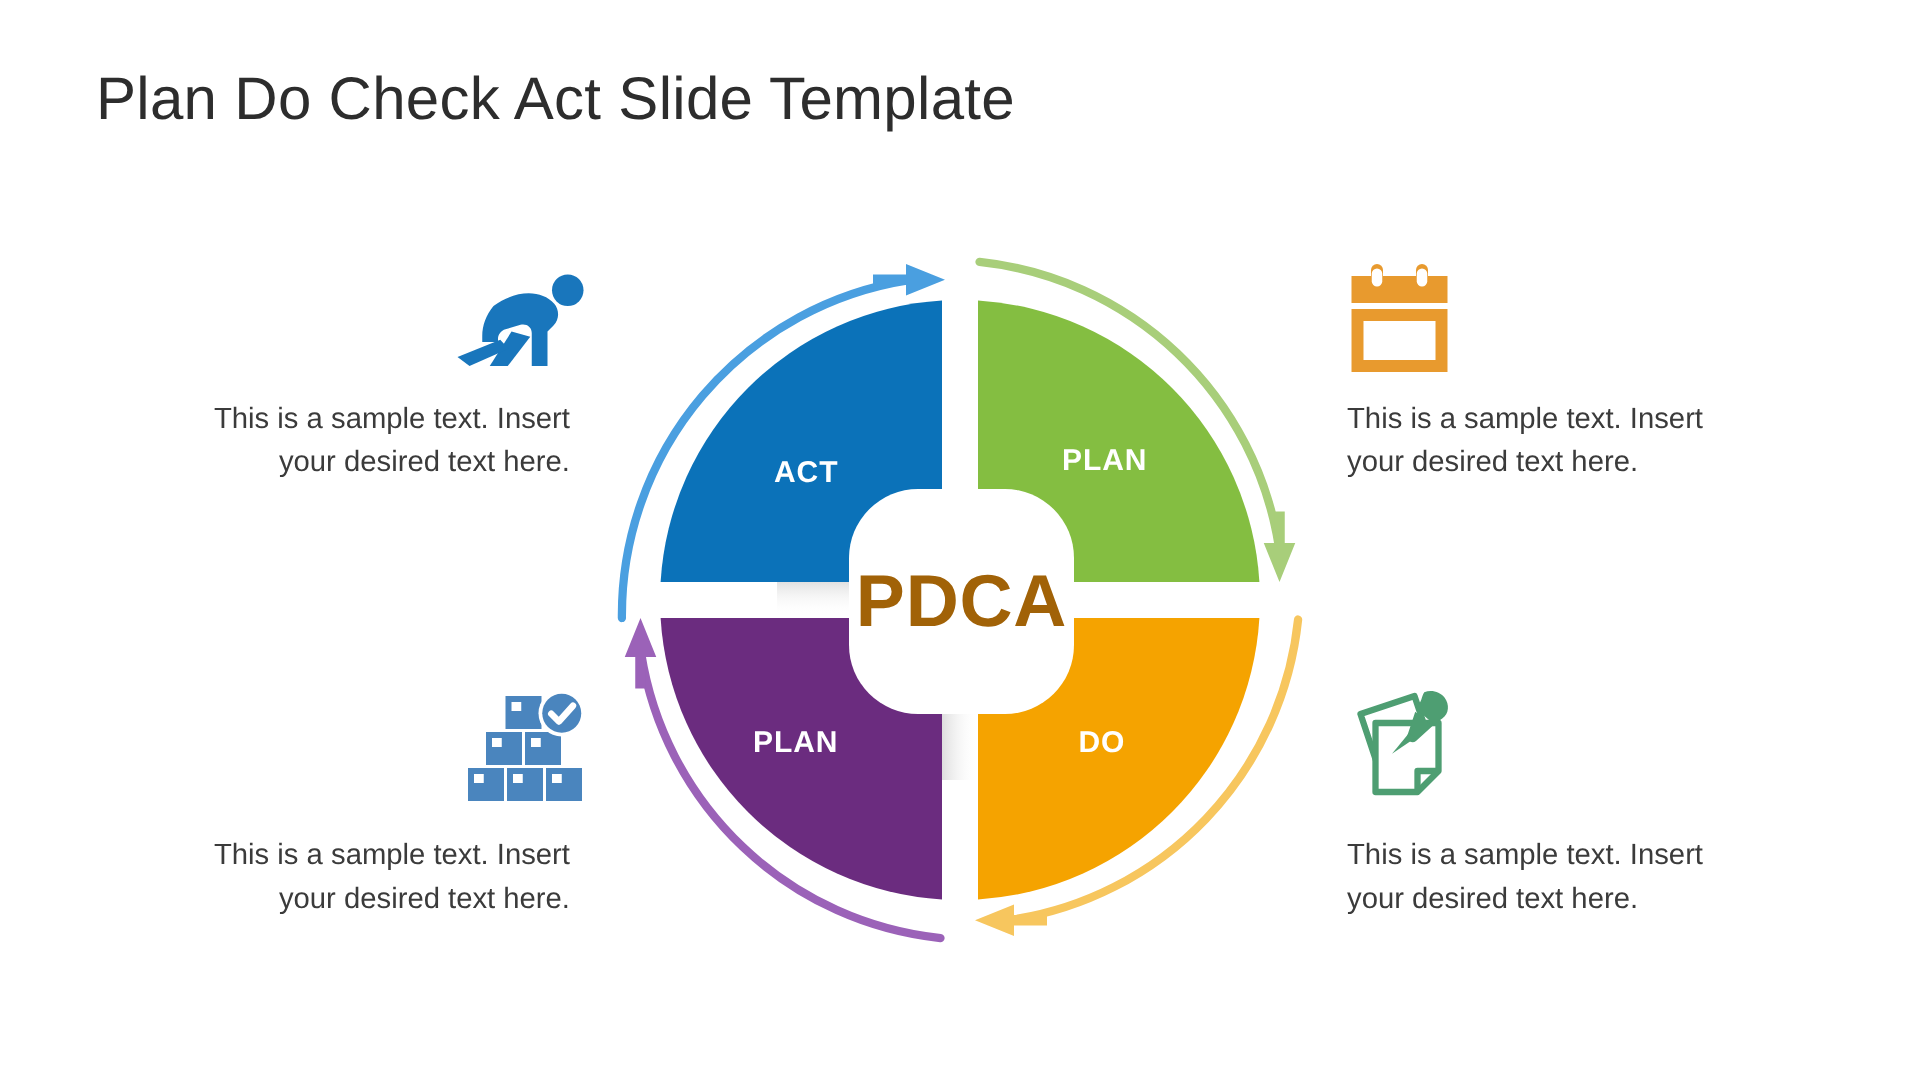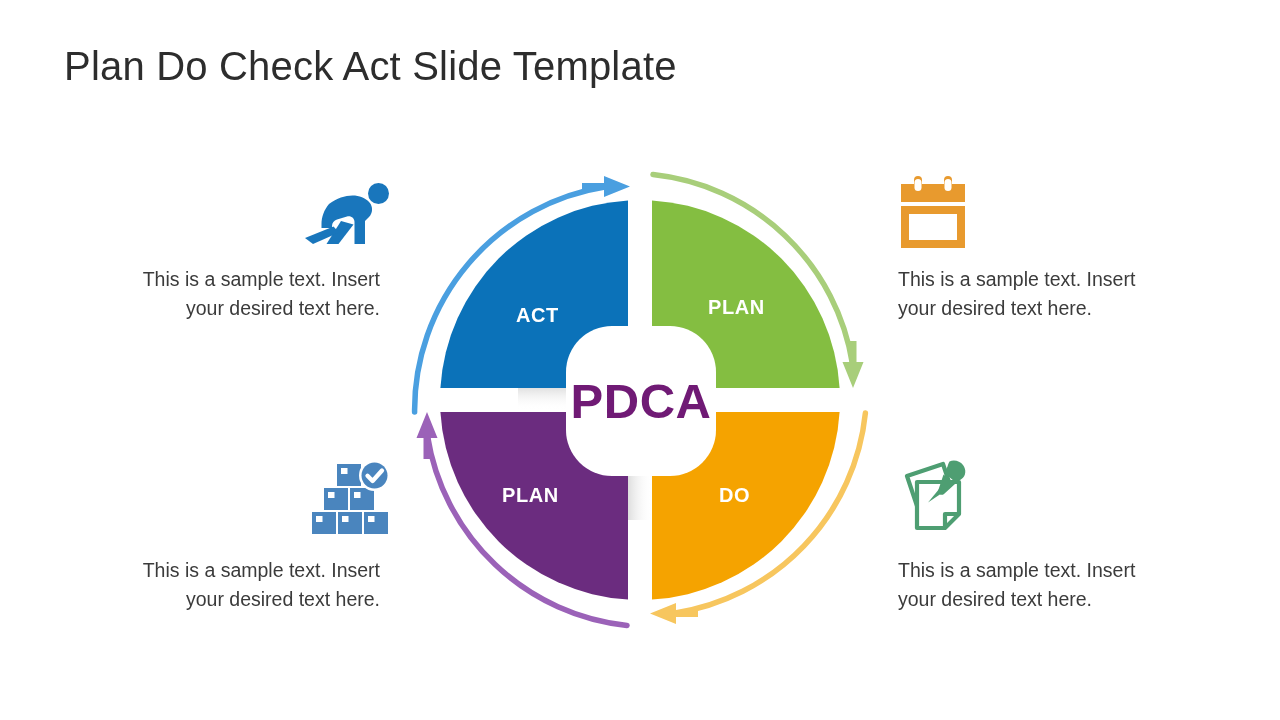--- a/index.html
+++ b/index.html
@@ -24,21 +24,21 @@
 
   
   .center-badge {
     position:absolute; left:566px; top:326px;
     width:150px; height:150px;
     background:#ffffff; border-radius:46px;
     display:flex; align-items:center; justify-content:center;
     z-index:5;
   }
   .center-badge .pdca-text {
-    font-size:49px; font-weight:700; color:#701a75;
+    font-size:49px; font-weight:700; color:#a16207;
     letter-spacing:0.5px; line-height:1;
   }
 
   
   .q-label {
     position:absolute; z-index:4;
     color:#ffffff; font-weight:700; font-size:20px;
     letter-spacing:0.6px; white-space:nowrap;
   }
   .q-label.act   { left:516px; top:304px; }

